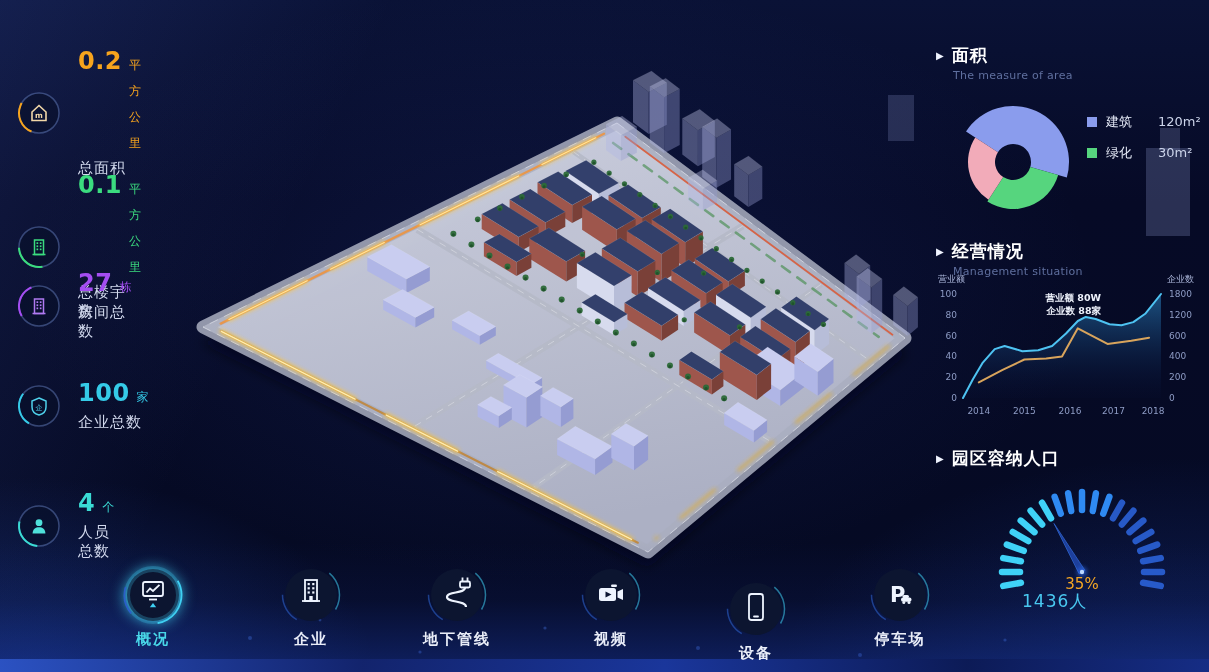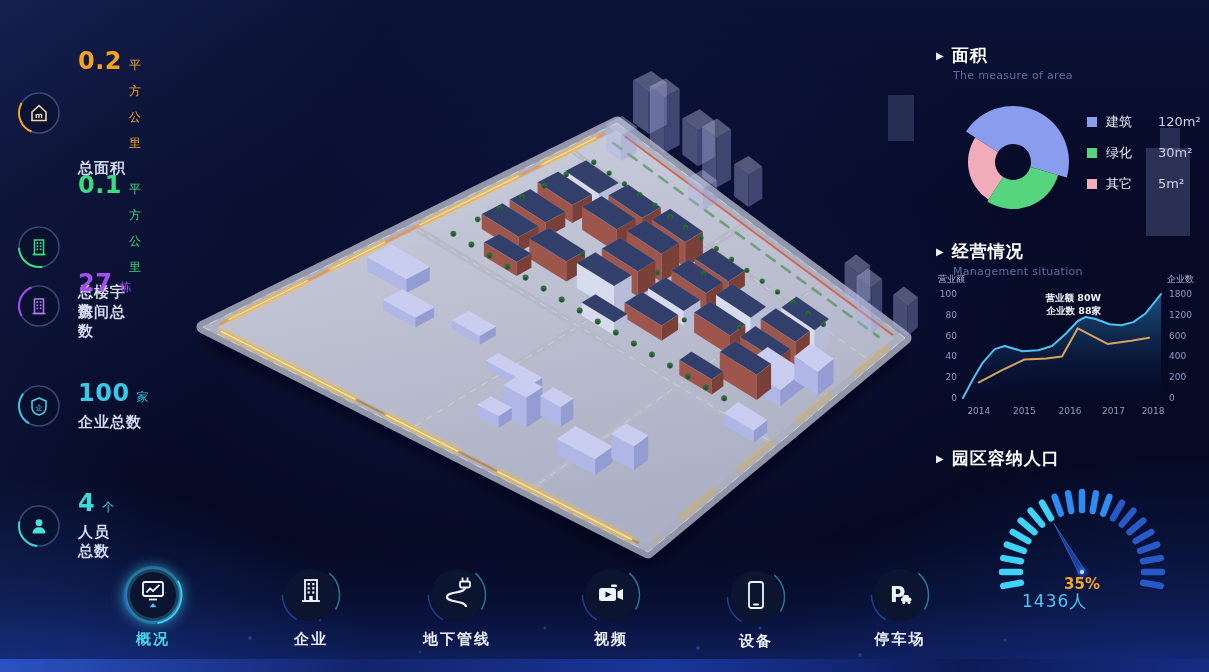--- a/index.html
+++ b/index.html
@@ -18,37 +18,37 @@
   .bottom-strip{position:absolute;left:0;right:0;bottom:0;height:13px;z-index:3;
     background:linear-gradient(90deg,#2d55c8 0%,#13246e 30%,#1b38a0 55%,#0c1a55 80%,#162d86 100%);opacity:.92;}
   
   .stats{position:absolute;left:0;top:0;z-index:4;}
   .stat{position:absolute;left:16px;display:flex;align-items:center;}
   .stat-icon{width:46px;height:46px;flex:0 0 46px;}
   .stat-text{margin-left:16px;}
   .stat-line{display:flex;align-items:baseline;line-height:26px;}
   .stat-value{font-size:24px;font-weight:bold;letter-spacing:.5px;}
   .stat-unit{font-size:12px;margin-left:7px;}
-  .stat-label{font-size:15px;color:#d3daee;margin-top:3px;letter-spacing:1px;font-weight:bold;}
+  .stat-label{font-size:15px;color:#d3daee;margin-top:3px;letter-spacing:1px;}
   .v-orange{color:#f7a41d}.v-green{color:#3bdc7f}.v-purple{color:#a44df2}.v-cyan{color:#35cbe8}.v-teal{color:#3adbd4}
   
   .panel{position:absolute;z-index:4;}
   .panel-title{font-size:17px;font-weight:bold;color:#fff;letter-spacing:1px;display:flex;align-items:center;}
   .panel-title .arrow{font-size:10px;margin-right:7px;color:#f0f4ff;}
   .panel-sub{font-size:11px;color:#5f6f9e;margin:2px 0 0 17px;letter-spacing:.3px;}
   #donut-svg{position:absolute;left:955px;top:104px;z-index:4;}
   .legend{position:absolute;left:1087px;top:106px;z-index:4;}
   .legend-row{display:flex;align-items:center;height:31px;}
   .legend-sq{width:10px;height:10px;margin-right:9px;}
   .legend-label{font-size:13px;color:#e8edfa;width:42px;}
   .legend-value{font-size:13px;color:#ccd4ea;margin-left:10px;}
   #line-svg{position:absolute;left:935px;top:270px;z-index:4;}
   #gauge-svg{position:absolute;left:978px;top:486px;z-index:4;}
   .gauge-percent{position:absolute;left:1022px;top:575px;width:120px;text-align:center;
-    font-size:15px;font-weight:bold;color:#f5a623;z-index:5;}
+    font-size:15px;font-weight:normal;color:#f5a623;z-index:5;}
   .gauge-count{position:absolute;left:1022px;top:590px;width:120px;
     font-size:17px;color:#49c8f0;z-index:5;letter-spacing:1px;}
   
   .nav{position:absolute;left:0;bottom:0;width:100%;height:110px;z-index:5;}
   .nav-item{position:absolute;width:124px;text-align:center;cursor:pointer;}
   .nav-item svg{margin:0 auto;}
   .nav-label{font-size:15px;font-weight:bold;color:#e9edf8;margin-top:4px;letter-spacing:2px;}
   .nav-item.active .nav-label{color:#49d7e8;}
   .nav-item.active svg{filter:drop-shadow(0 0 7px rgba(63,208,242,.85));}
 </style>
@@ -548,25 +548,20 @@
     <div class="legend-row">
       <div class="legend-sq" style="background:#8a9ced"></div>
       <div class="legend-label">建筑</div>
       <div class="legend-value">120m²</div>
     </div>
     <div class="legend-row">
       <div class="legend-sq" style="background:#56d57e"></div>
       <div class="legend-label">绿化</div>
       <div class="legend-value">30m²</div>
     </div>
-    <div class="legend-row">
-      <div class="legend-sq" style="background:#f2abb9"></div>
-      <div class="legend-label">其它</div>
-      <div class="legend-value">5m²</div>
-    </div>
   </div>
 
   <div class="panel" style="left:936px;top:240px;width:270px">
     <div class="panel-title">
       <span class="arrow">▶</span>
       <span>经营情况</span>
     </div>
     <div class="panel-sub">Management situation</div>
   </div>
 
@@ -701,21 +696,21 @@
         <g>
           <rect x="19" y="24" width="17" height="13" rx="2.5" fill="#eef4ff"></rect>
           <path d="M25.5 27.5 L31.5 30.5 L25.5 33.5 Z" fill="#0c1633"></path>
           <path d="M37.5 27.5 L43 25 V36 L37.5 33.5 Z" fill="#eef4ff"></path>
           <rect x="31" y="20.5" width="6" height="2.6" rx="1.3" fill="#eef4ff"></rect>
         </g>
       </svg>
       <div class="nav-label">视频</div>
     </div>
 
-    <div class="nav-item" style="left:694px;top:4px">
+    <div class="nav-item" style="left:694px;top:16px">
       <svg width="62" height="62" viewBox="0 0 62 62">
         <circle cx="31" cy="31" r="26" fill="#0c1530"></circle>
         <circle cx="31" cy="31" r="28.5" fill="none" stroke="#3fd0f2" stroke-width="1.5" stroke-dasharray="40 139" transform="rotate(-50 31 31)" opacity=".55"></circle>
         <circle cx="31" cy="31" r="28.5" fill="none" stroke="#2b5fc8" stroke-width="1.5" stroke-dasharray="30 149" transform="rotate(120 31 31)" opacity=".6"></circle>
         <g stroke="#eef4ff" fill="none" stroke-width="1.8">
           <rect x="24" y="16" width="14" height="26" rx="2.5"></rect>
           <path d="M29 38.5 h4" stroke-linecap="round"></path>
         </g>
       </svg>
       <div class="nav-label">设备</div>

